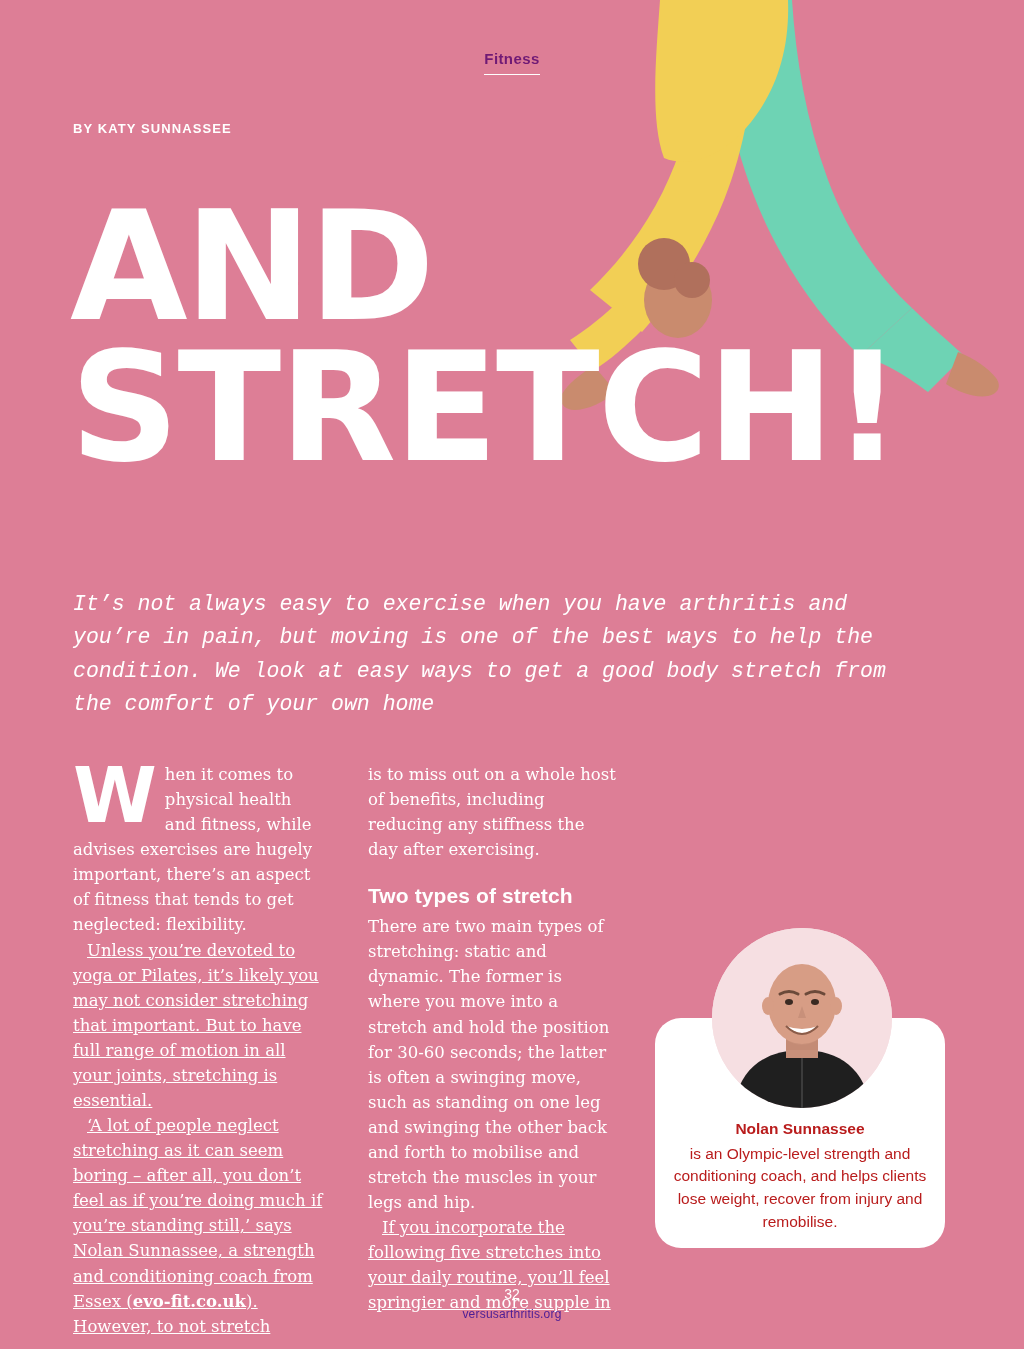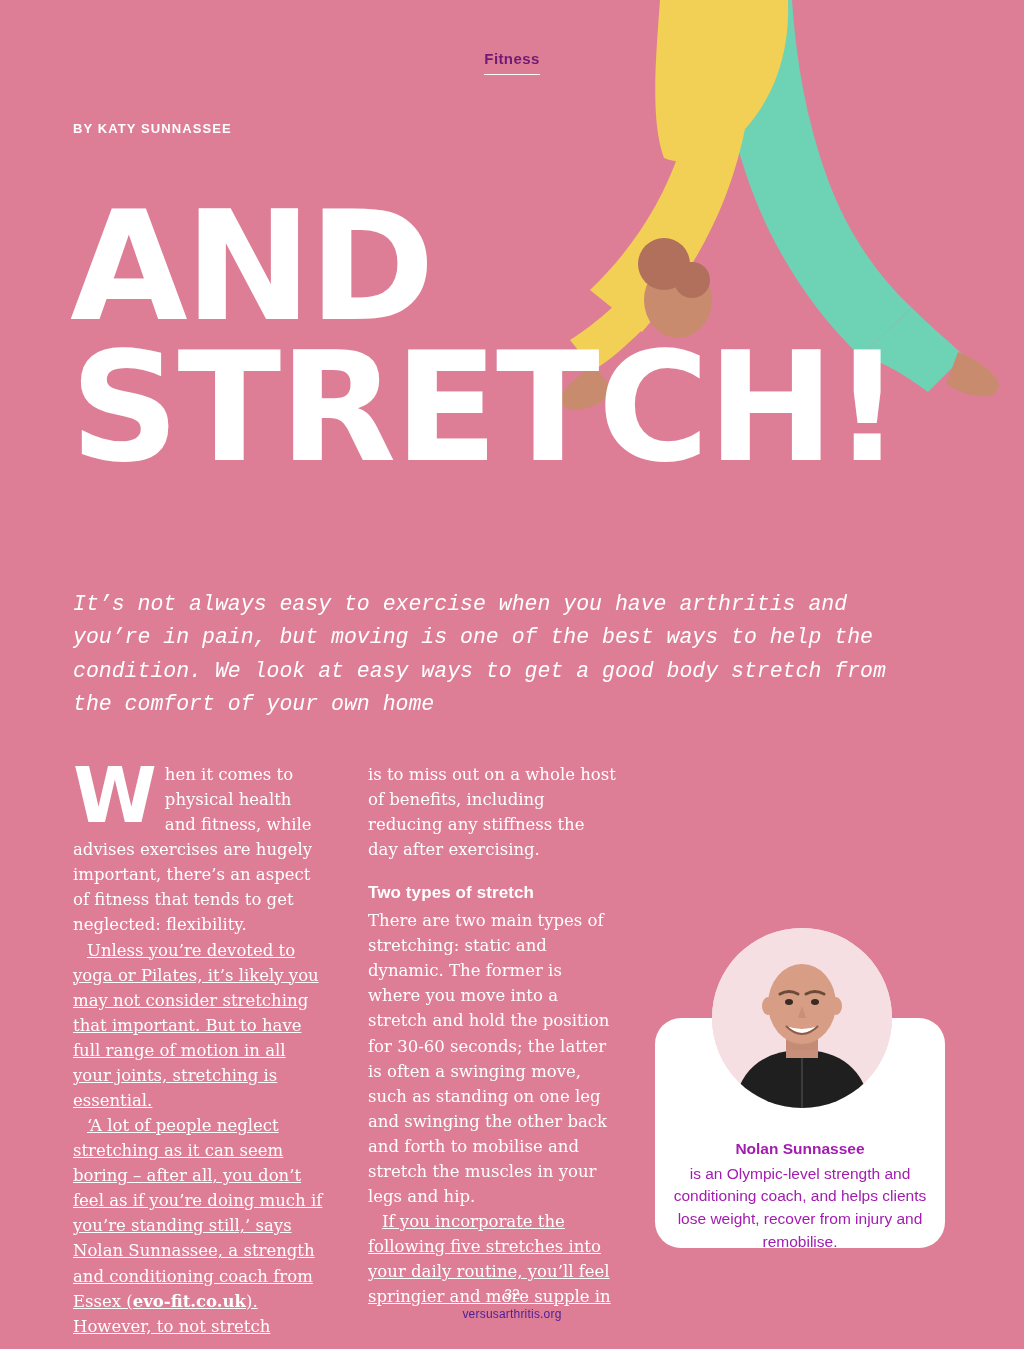--- a/index.html
+++ b/index.html
@@ -139,21 +139,21 @@
     color: #ffffff;
     font-size: 76px;
     line-height: 0.78;
     padding: 4px 6px 0 0;
     margin-right: 2px;
   }
 
   .subhead {
     font-family: "Liberation Sans", sans-serif;
     font-weight: bold;
-    font-size: 17px;
+    font-size: 21px;
     color: #ffffff;
     margin: 18px 0 2px 0;
     letter-spacing: 0.1px;
   }
 
   .bold-link {
     font-weight: bold;
   }
 
   
@@ -162,25 +162,25 @@
     top: 1018px;
     left: 655px;
     width: 290px;
     height: 230px;
     background: #ffffff;
     border-radius: 26px;
     z-index: 4;
   }
   .bio-text {
     position: absolute;
-    top: 120px;
+    top: 100px;
     left: 18px;
     width: 254px;
     text-align: center;
-    color: #a21caf;
+    color: #b91c1c;
     font-family: "Liberation Sans", sans-serif;
     font-size: 15.5px;
     line-height: 1.46;
   }
   .bio-name {
     font-weight: bold;
     display: block;
     margin-bottom: 2px;
   }
 

